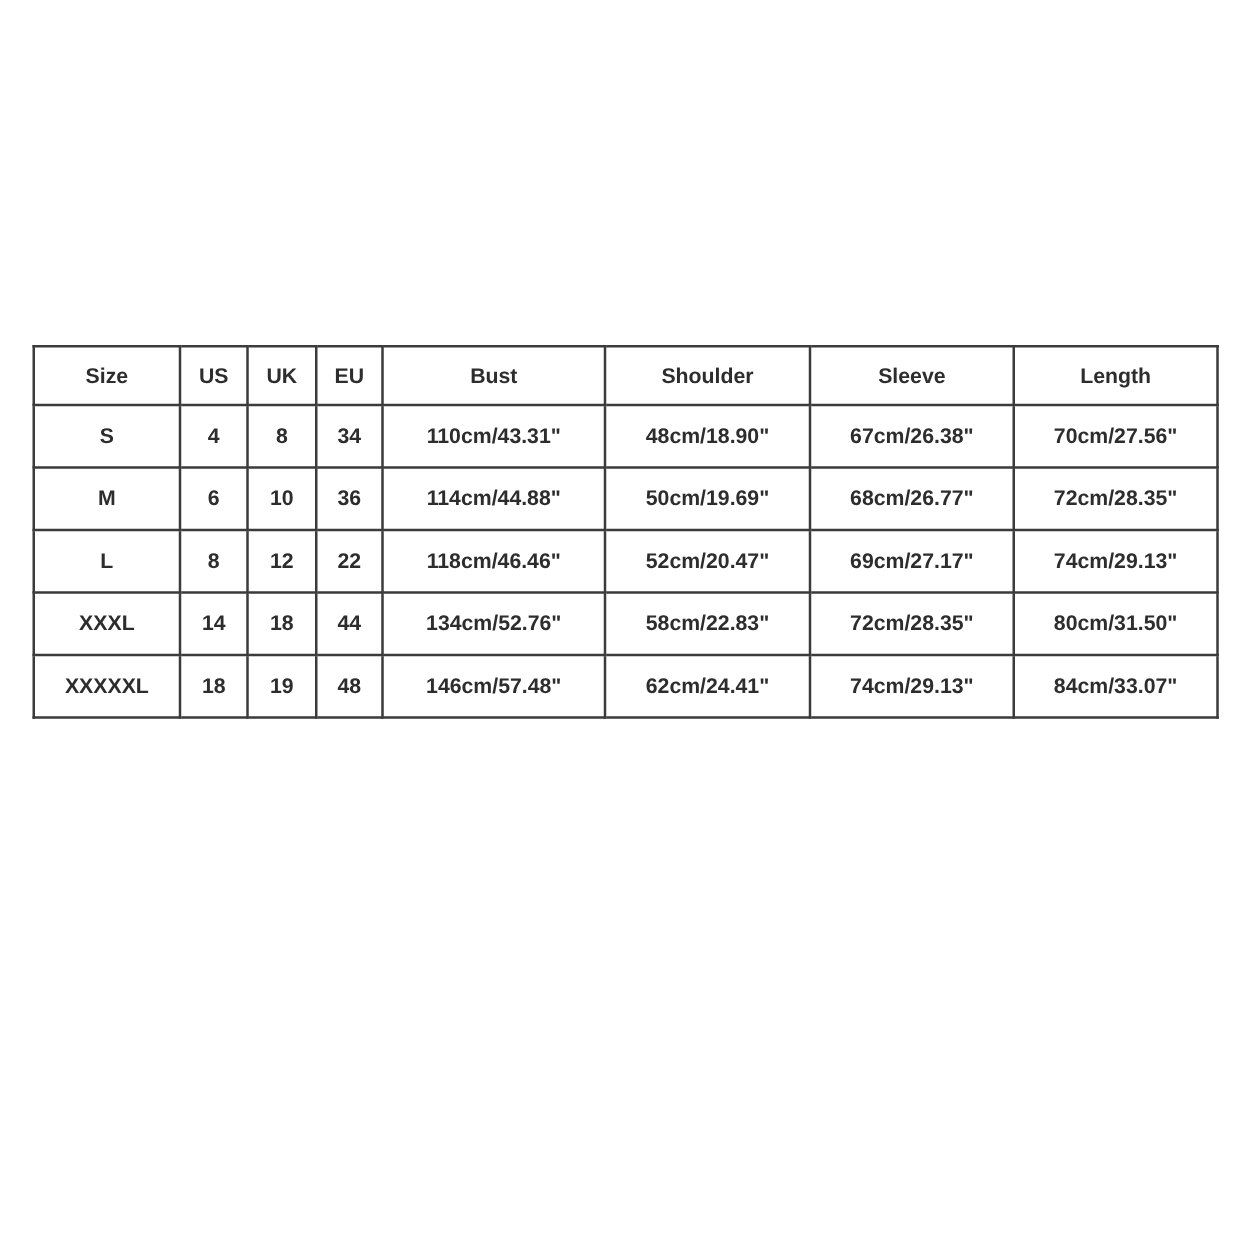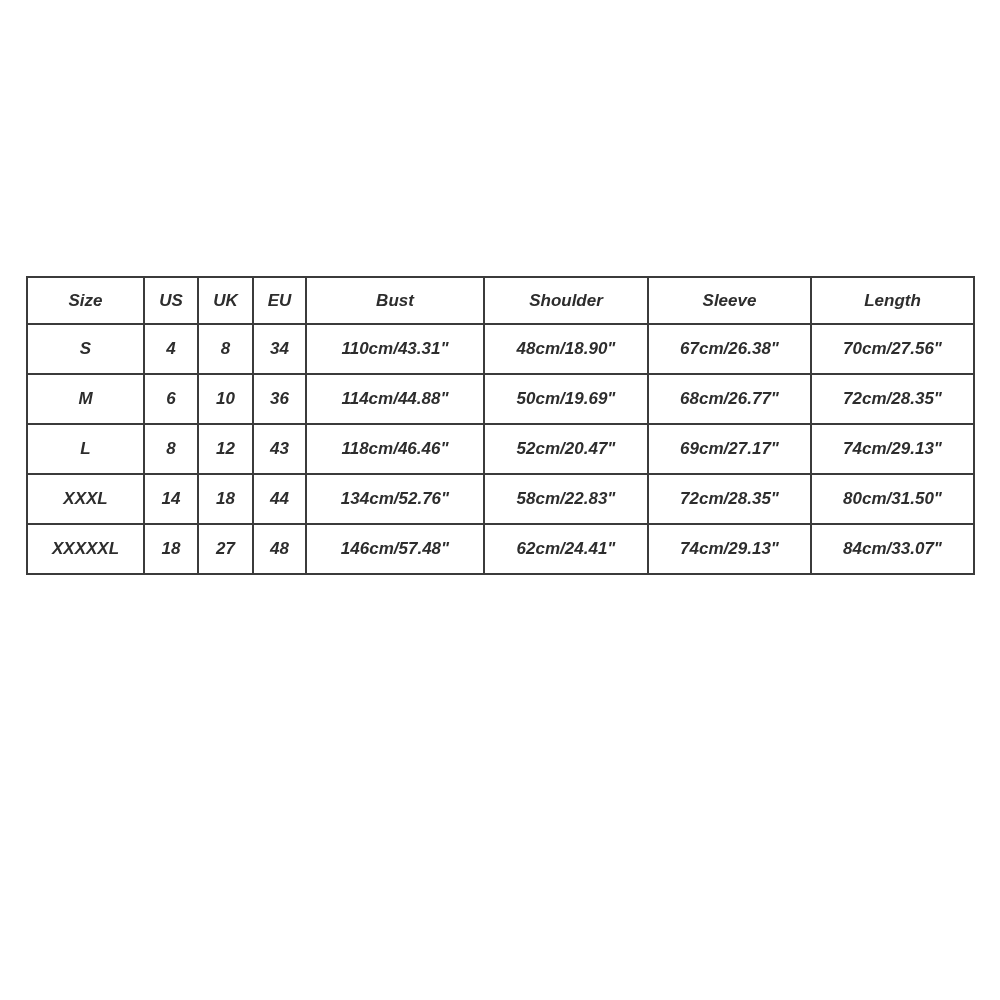--- a/index.html
+++ b/index.html
@@ -19,21 +19,20 @@
   .page {
     position: relative;
     width: 1000px;
     height: 1000px;
     background: var(--color-bg);
   }
   .size-chart-wrap {
     position: absolute;
     left: 26px;
     top: 276px;
-    font-style: italic;
   }
   table.size-chart {
     border-collapse: collapse;
     table-layout: fixed;
     width: 947px;
     background: var(--color-bg);
   }
   table.size-chart th,
   table.size-chart td {
     border: 2px solid var(--color-border);
@@ -103,40 +102,40 @@
             <td>36</td>
             <td>114cm/44.88"</td>
             <td>50cm/19.69"</td>
             <td>68cm/26.77"</td>
             <td>72cm/28.35"</td>
           </tr>
           <tr>
             <td>L</td>
             <td>8</td>
             <td>12</td>
-            <td>43</td>
+            <td>22</td>
             <td>118cm/46.46"</td>
             <td>52cm/20.47"</td>
             <td>69cm/27.17"</td>
             <td>74cm/29.13"</td>
           </tr>
           <tr>
             <td>XXXL</td>
             <td>14</td>
             <td>18</td>
             <td>44</td>
             <td>134cm/52.76"</td>
             <td>58cm/22.83"</td>
             <td>72cm/28.35"</td>
             <td>80cm/31.50"</td>
           </tr>
           <tr>
             <td>XXXXXL</td>
             <td>18</td>
-            <td>27</td>
+            <td>19</td>
             <td>48</td>
             <td>146cm/57.48"</td>
             <td>62cm/24.41"</td>
             <td>74cm/29.13"</td>
             <td>84cm/33.07"</td>
           </tr>
         </tbody>
     </table>
   </div>
 </div>

